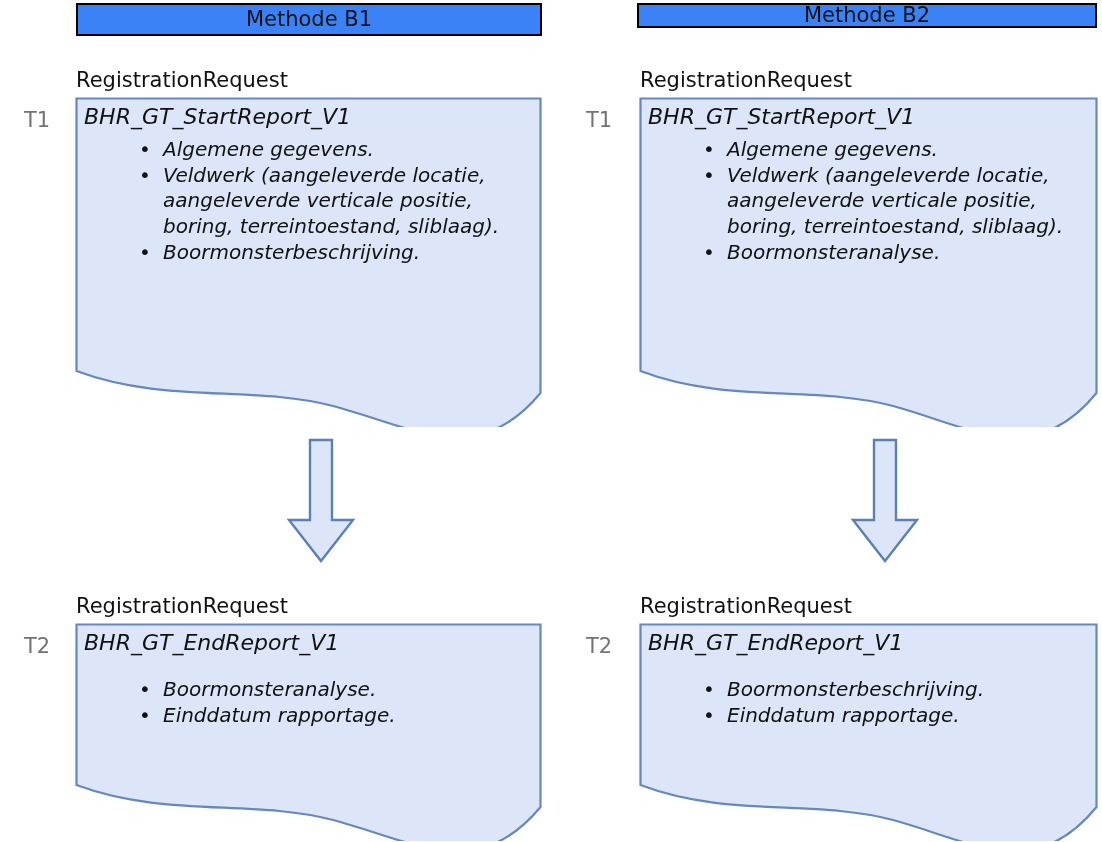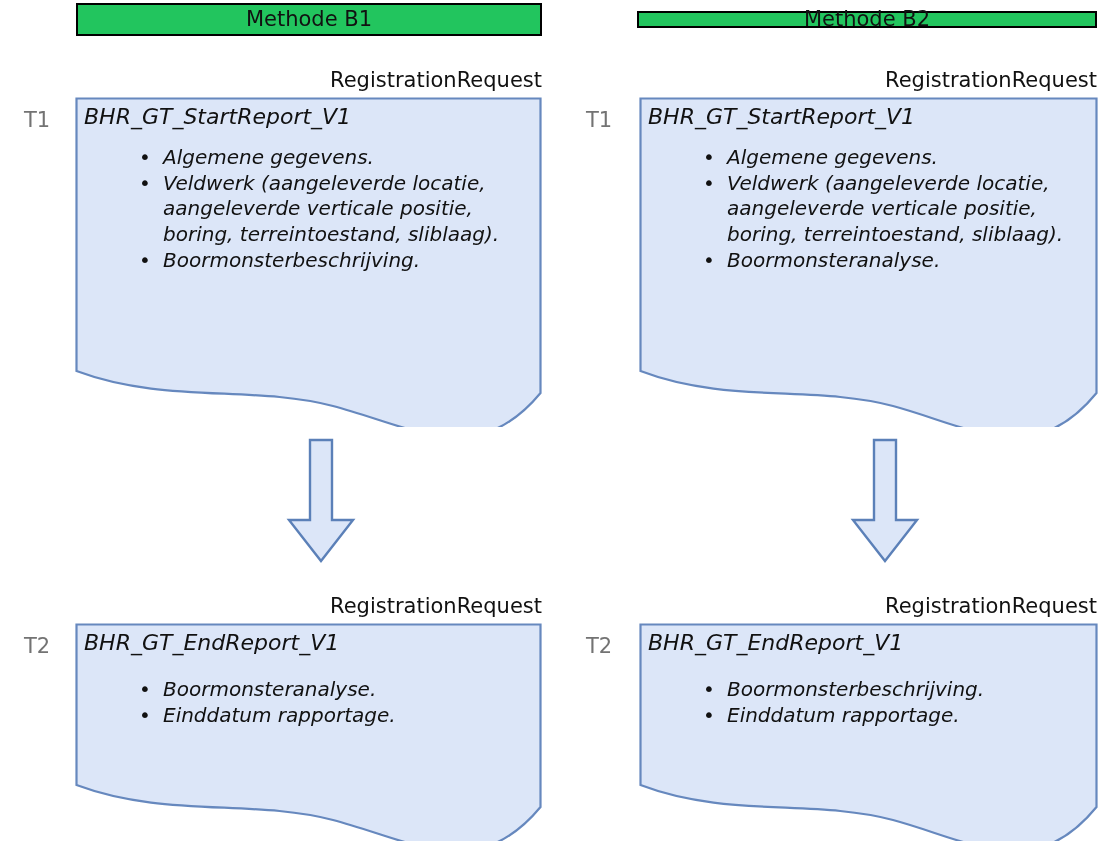--- a/index.html
+++ b/index.html
@@ -14,38 +14,38 @@
     font-family: "DejaVu Sans", sans-serif;
     color: #000000;
     overflow: hidden;
   }
 
   
   .method-header {
     position: absolute;
     box-sizing: border-box;
     border: 2px solid #000000;
-    background: #22c55e;
+    background: #3b82f6;
     display: flex;
     align-items: center;
     justify-content: center;
     font-size: 21px;
     line-height: 1;
     color: #111111;
   }
   #method-header-b1 { left: 76px;  top: 3px; width: 466px; height: 33px; }
-  #method-header-b2 { left: 637px; top: 3px; width: 460px; height: 17px; margin-top: 8px; }
+  #method-header-b2 { left: 637px; top: 3px; width: 460px; height: 25px; }
 
   
   .caption {
     position: absolute;
     font-size: 21px;
     line-height: 1;
     color: #111111;
-    text-align: right;
+    text-align: left;
     white-space: nowrap;
   }
   #caption-t1-left  { left: 76px;  top: 70px;  width: 466px; }
   #caption-t1-right { left: 640px; top: 70px;  width: 457px; }
   #caption-t2-left  { left: 76px;  top: 596px; width: 466px; }
   #caption-t2-right { left: 640px; top: 596px; width: 457px; }
 
   
   .t-label {
     position: absolute;
@@ -103,21 +103,21 @@
     font-size: 20px;
     line-height: 1.28;
   }
 
   #doc-t1-left  { left: 75px;  top: 97px;  width: 467px; height: 330px; }
   #doc-t1-right { left: 639px; top: 97px;  width: 459px; height: 330px; }
   #doc-t2-left  { left: 75px;  top: 623px; width: 467px; height: 218px; }
   #doc-t2-right { left: 639px; top: 623px; width: 459px; height: 218px; }
 
   #doc-t1-left  .doc-list,
-  #doc-t1-right .doc-list { margin-top: 16px; }
+  #doc-t1-right .doc-list { margin-top: 8px; }
   #doc-t2-left  .doc-list,
   #doc-t2-right .doc-list { margin-top: 22px; }
 
   
   .arrow {
     position: absolute;
   }
   #arrow-left  { left: 286px; top: 438px; width: 70px; height: 126px; }
   #arrow-right { left: 850px; top: 438px; width: 70px; height: 126px; }
 </style>

